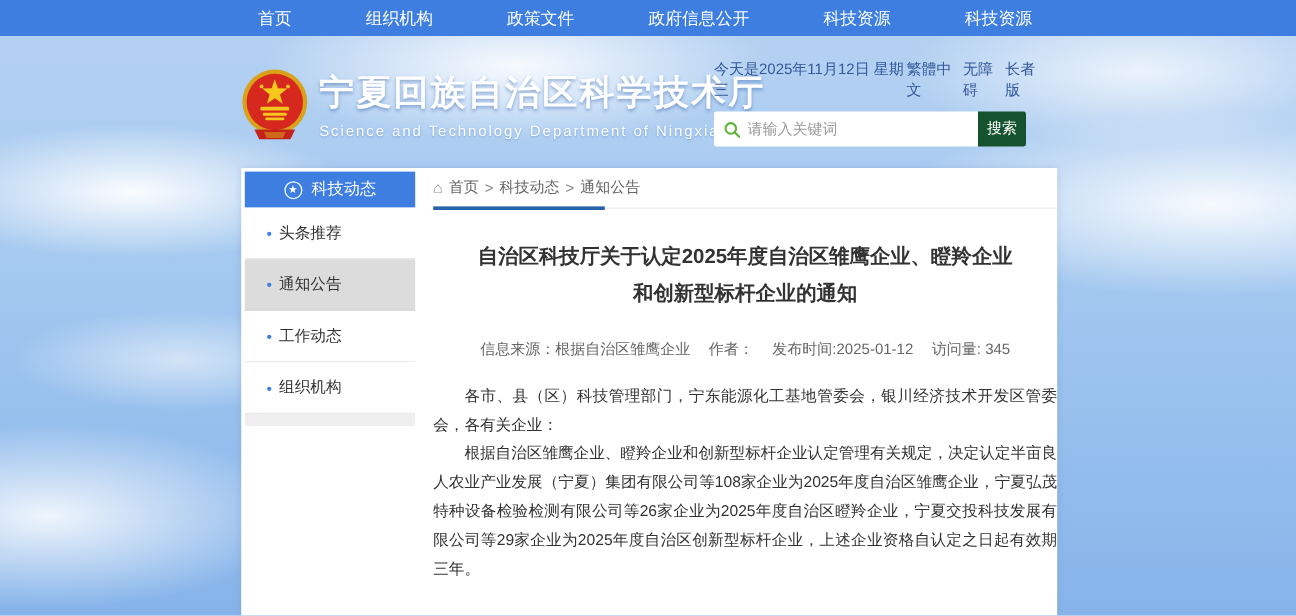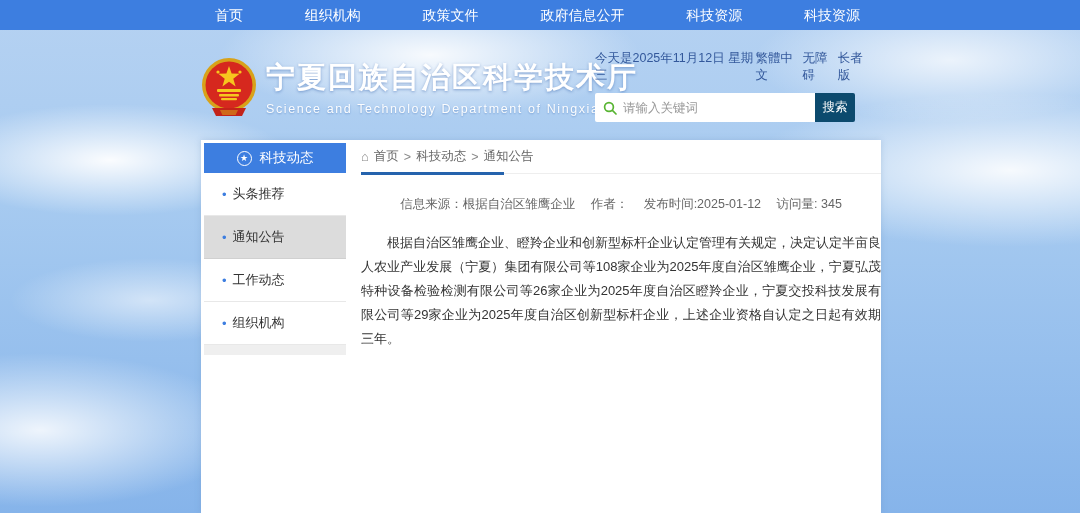--- a/index.html
+++ b/index.html
@@ -49,21 +49,21 @@
     flex:1; background:#fff; display:flex; align-items:center; padding:0 8px;
     border-radius:2px 0 0 2px;
   }
   .search-input-wrap svg { flex:0 0 auto; }
   .search-input {
     border:none; outline:none; font-size:12.5px; width:100%; margin-left:6px;
     color:#333; background:transparent;
   }
   .search-input::placeholder { color:#999; }
   .search-btn {
-    width:40px; background:#0c4a6e; color:#fff; border:none; font-size:12.5px;
+    width:40px; background:#14532d; color:#fff; border:none; font-size:12.5px;
     cursor:pointer; border-radius:0 2px 2px 0;
   }
 
   
   .panel {
     position:absolute; left:201px; top:140px; width:680px; height:373px;
     background:#fff; box-shadow:0 0 6px rgba(90,130,180,.25);
   }
 
   
@@ -193,26 +193,31 @@
     <div class="breadcrumb-row">
       <span class="home-ico">⌂</span>
       <a>首页</a>
       <span class="sep">&gt;</span>
       <a>科技动态</a>
       <span class="sep">&gt;</span>
       <a>通知公告</a>
       <span class="crumb-underline"></span>
     </div>
 
+    <h1 class="art-title">
+      <span>自治区科技厅关于认定2025年度自治区雏鹰企业、瞪羚企业</span><br>
+      <span>和创新型标杆企业的通知</span>
+    </h1>
 
     <div class="art-meta">
       <span>信息来源：根据自治区雏鹰企业</span>
       <span>作者：</span>
       <span>发布时间:2025-01-12</span>
       <span>访问量: 345</span>
     </div>
 
     <div class="art-body">
+      <p>各市、县（区）科技管理部门，宁东能源化工基地管委会，银川经济技术开发区管委会，各有关企业：</p>
       <p>根据自治区雏鹰企业、瞪羚企业和创新型标杆企业认定管理有关规定，决定认定半亩良人农业产业发展（宁夏）集团有限公司等108家企业为2025年度自治区雏鹰企业，宁夏弘茂特种设备检验检测有限公司等26家企业为2025年度自治区瞪羚企业，宁夏交投科技发展有限公司等29家企业为2025年度自治区创新型标杆企业，上述企业资格自认定之日起有效期三年。</p>
     </div>
 
   </main>
 </div>
 
 </body></html>

